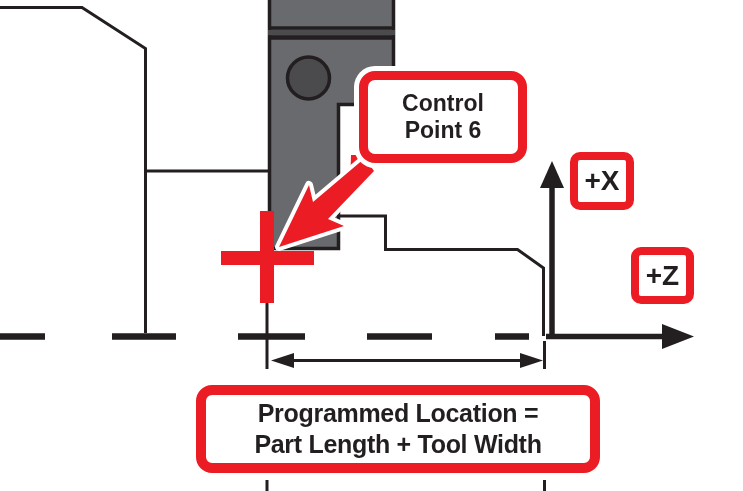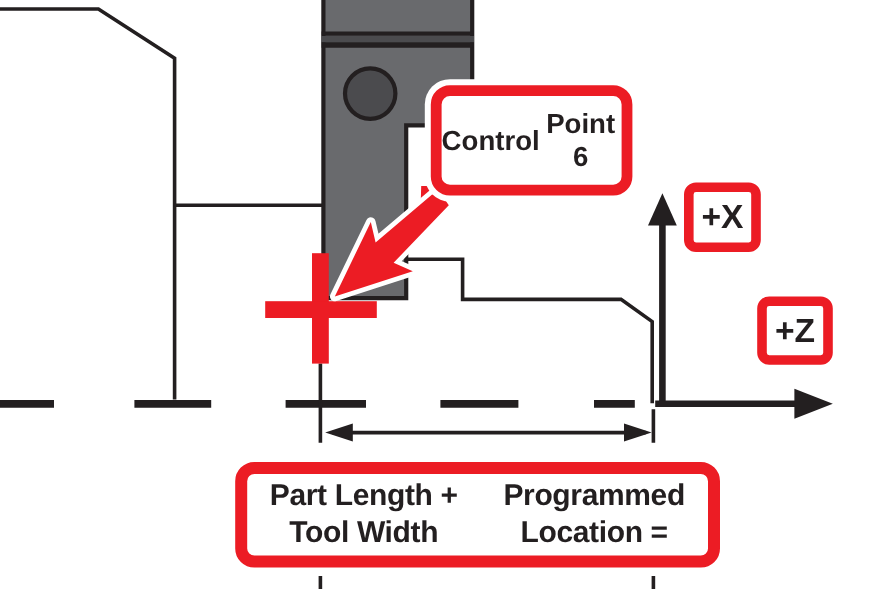--- a/index.html
+++ b/index.html
@@ -21,21 +21,21 @@
   .tool-dark{fill:var(--tooldark,#4b4b4e);}
   .screw{fill:var(--tooldark,#4b4b4e);stroke:var(--ink,#231f20);stroke-width:3.5;}
 
   
   .callout{
     position:absolute;
     box-sizing:border-box;
     background:#fff;
     border:9px solid var(--red,#ec1c24);
     border-radius:16px;
-    display:flex;
+    display:flex;flex-direction:column;
     align-items:center;justify-content:center;
     text-align:center;
     color:var(--ink,#231f20);
     font-weight:700;
   }
   .halo{box-shadow:0 0 0 5px #ffffff;}
   #control-label{left:359px;top:71px;width:168px;height:92px;font-size:23px;line-height:27px;}
   #formula-label{left:196px;top:385px;width:404px;height:88px;font-size:25px;line-height:31px;letter-spacing:-0.3px;border-width:10px;}
   .axis-badge{
     position:absolute;
@@ -100,17 +100,17 @@
   </div>
 
   <div id="axis-x-label" class="axis-badge">
     <span>+X</span>
   </div>
   <div id="axis-z-label" class="axis-badge">
     <span>+Z</span>
   </div>
 
   <div id="formula-label" class="callout">
+    <span>Programmed Location =</span>
     <span>Part Length + Tool Width</span>
-    <span>Programmed Location =</span>
   </div>
 
 </div>
 
 </body></html>

